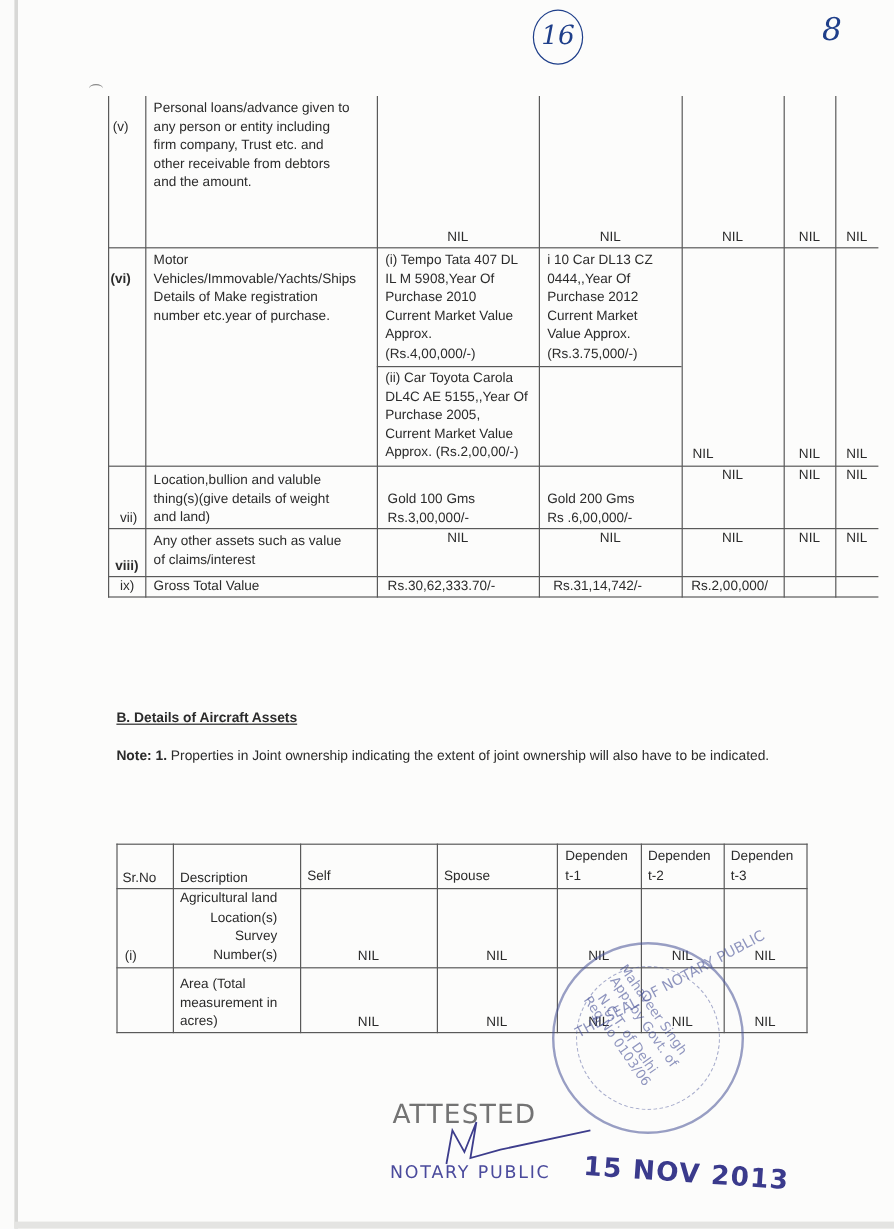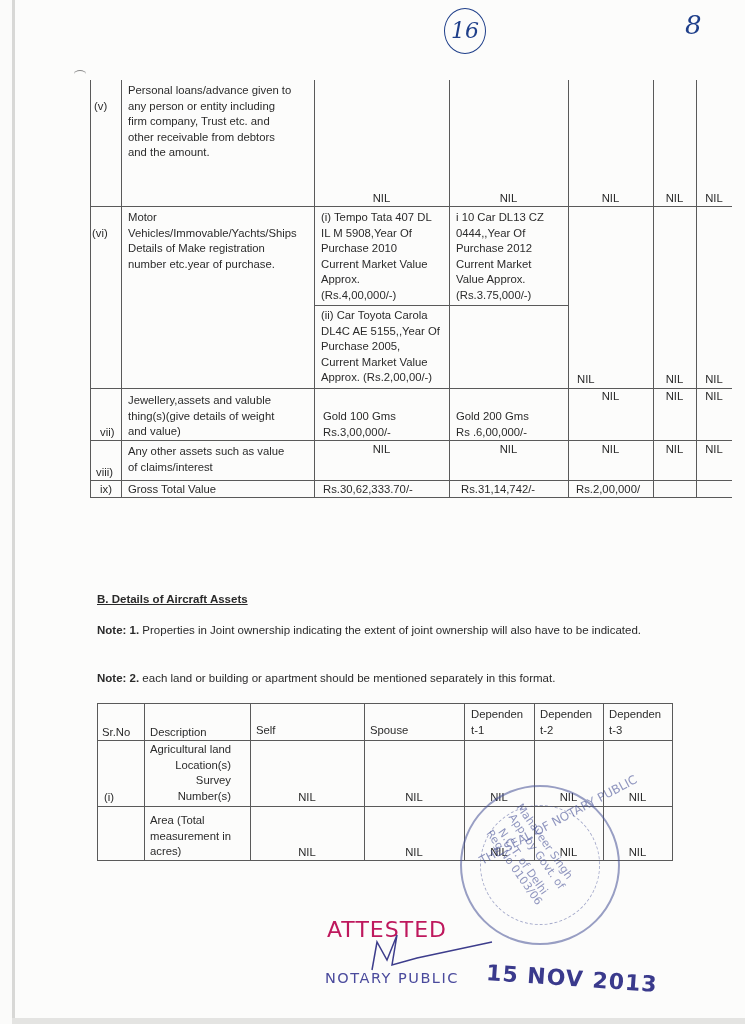--- a/index.html
+++ b/index.html
@@ -17,21 +17,21 @@
   .t { position: absolute; font-size: 11.3px; line-height: 15.5px; color: #2b2b2b; white-space: nowrap; }
   .vl { position: absolute; width: 1px; background: #5a5a5a; }
   .hl { position: absolute; height: 1px; background: #5a5a5a; }
   .c { text-align: center; }
 
   .heading { position: absolute; left: 85px; top: 593px; font-size: 11.5px; font-weight: bold; text-decoration: underline; }
   .note { position: absolute; left: 85px; font-size: 11.5px; line-height: 19px; width: 560px; white-space: normal; }
   .note b { font-weight: bold; }
 
   .sig { position: absolute; left: 185px; top: 868px; color: #2a4c9a; font-family: "DejaVu Serif", serif; font-style: italic; font-size: 26px; letter-spacing: 1px; }
-  .attest { position: absolute; left: 315px; top: 917px; color: #be185d; font-size: 22px; letter-spacing: 1px; font-family: "DejaVu Sans", sans-serif; }
+  .attest { position: absolute; left: 315px; top: 917px; color: #737373; font-size: 22px; letter-spacing: 1px; font-family: "DejaVu Sans", sans-serif; }
   .np { position: absolute; left: 313px; top: 970px; color: #4a4a9c; font-size: 14.5px; letter-spacing: 1.5px; font-family: "DejaVu Sans", sans-serif; }
   .date { position: absolute; left: 474px; top: 966px; color: #3a3a8c; font-size: 22px; font-weight: bold; font-family: "DejaVu Sans", sans-serif; transform: rotate(4deg); letter-spacing: 1px; }
 
   .seal { position: absolute; left: 448px; top: 785px; width: 160px; height: 160px; border: 2px solid rgba(70,80,150,0.55); border-radius: 50%; }
   .seal-inner { position: absolute; left: 18px; top: 18px; width: 120px; height: 120px; border: 1.5px dashed rgba(70,80,150,0.45); border-radius: 50%; }
   .seal-text { position: absolute; color: rgba(70,80,150,0.6); font-size: 11px; white-space: nowrap; font-family: "DejaVu Sans", sans-serif; }
 </style>
 </head>
 <body>
 
@@ -67,21 +67,21 @@
       <div>firm company, Trust etc. and</div>
       <div>other receivable from debtors</div>
       <div>and the amount.</div>
     </div>
     <div class="t c" style="left:302px;top:191px;width:135px;">NIL</div>
     <div class="t c" style="left:437px;top:191px;width:119px;">NIL</div>
     <div class="t c" style="left:556px;top:191px;width:85px;">NIL</div>
     <div class="t c" style="left:641px;top:191px;width:43px;">NIL</div>
     <div class="t c" style="left:684px;top:191px;width:36px;">NIL</div>
 
-    <div class="t" style="left:80px;top:226px;">(vi)</div>
+    <div class="t" style="left:80px;top:226px;font-weight:bold;">(vi)</div>
     <div class="t" style="left:116px;top:210px;">
       <div>Motor</div>
       <div>Vehicles/Immovable/Yachts/Ships</div>
       <div>Details of Make registration</div>
       <div>number etc.year of purchase.</div>
     </div>
     <div class="t" style="left:309px;top:210px;">
       <div>(i) Tempo Tata 407 DL</div>
       <div>IL M 5908,Year Of</div>
       <div>Purchase 2010</div>
@@ -103,60 +103,57 @@
       <div>Current Market</div>
       <div>Value Approx.</div>
       <div>(Rs.3.75,000/-)</div>
     </div>
     <div class="t" style="left:565px;top:372px;">NIL</div>
     <div class="t c" style="left:641px;top:372px;width:43px;">NIL</div>
     <div class="t c" style="left:684px;top:372px;width:36px;">NIL</div>
 
     <div class="t" style="left:88px;top:425px;">vii)</div>
     <div class="t" style="left:116px;top:393px;">
-      <div>Jewellery,assets and valuble</div>
+      <div>Location,bullion and valuble</div>
       <div>thing(s)(give details of weight</div>
-      <div>and value)</div>
+      <div>and land)</div>
     </div>
     <div class="t" style="left:311px;top:409px;">
       <div>Gold 100 Gms</div>
       <div>Rs.3,00,000/-</div>
     </div>
     <div class="t" style="left:444px;top:409px;">
       <div>Gold 200 Gms</div>
       <div>Rs .6,00,000/-</div>
     </div>
     <div class="t c" style="left:556px;top:389px;width:85px;">NIL</div>
     <div class="t c" style="left:641px;top:389px;width:43px;">NIL</div>
     <div class="t c" style="left:684px;top:389px;width:36px;">NIL</div>
 
-    <div class="t" style="left:84px;top:465px;">viii)</div>
+    <div class="t" style="left:84px;top:465px;font-weight:bold;">viii)</div>
     <div class="t" style="left:116px;top:444px;">
       <div>Any other assets such as value</div>
       <div>of claims/interest</div>
     </div>
     <div class="t c" style="left:302px;top:442px;width:135px;">NIL</div>
     <div class="t c" style="left:437px;top:442px;width:119px;">NIL</div>
     <div class="t c" style="left:556px;top:442px;width:85px;">NIL</div>
     <div class="t c" style="left:641px;top:442px;width:43px;">NIL</div>
     <div class="t c" style="left:684px;top:442px;width:36px;">NIL</div>
 
     <div class="t" style="left:88px;top:482px;">ix)</div>
     <div class="t" style="left:116px;top:482px;">Gross Total Value</div>
     <div class="t" style="left:311px;top:482px;">Rs.30,62,333.70/-</div>
     <div class="t" style="left:449px;top:482px;">Rs.31,14,742/-</div>
     <div class="t" style="left:564px;top:482px;">Rs.2,00,000/</div>
   </div>
 
   <div class="heading">B. Details of Aircraft Assets</div>
   <div class="note" style="top:621px;">
     <b>Note:  1.</b><span> Properties in Joint ownership indicating the extent of joint ownership will also have to be indicated.</span>
-  </div>
-  <div class="note" style="top:669px;">
-    <b>Note:  2.</b><span> each land or building or apartment should be mentioned separately in this format.</span>
   </div>
 
   <div>
     <div class="vl" style="left:85px;top:703px;height:158px;"></div>
     <div class="vl" style="left:132px;top:703px;height:158px;"></div>
     <div class="vl" style="left:238px;top:703px;height:158px;"></div>
     <div class="vl" style="left:352px;top:703px;height:158px;"></div>
     <div class="vl" style="left:452px;top:703px;height:158px;"></div>
     <div class="vl" style="left:522px;top:703px;height:158px;"></div>
     <div class="vl" style="left:591px;top:703px;height:158px;"></div>

